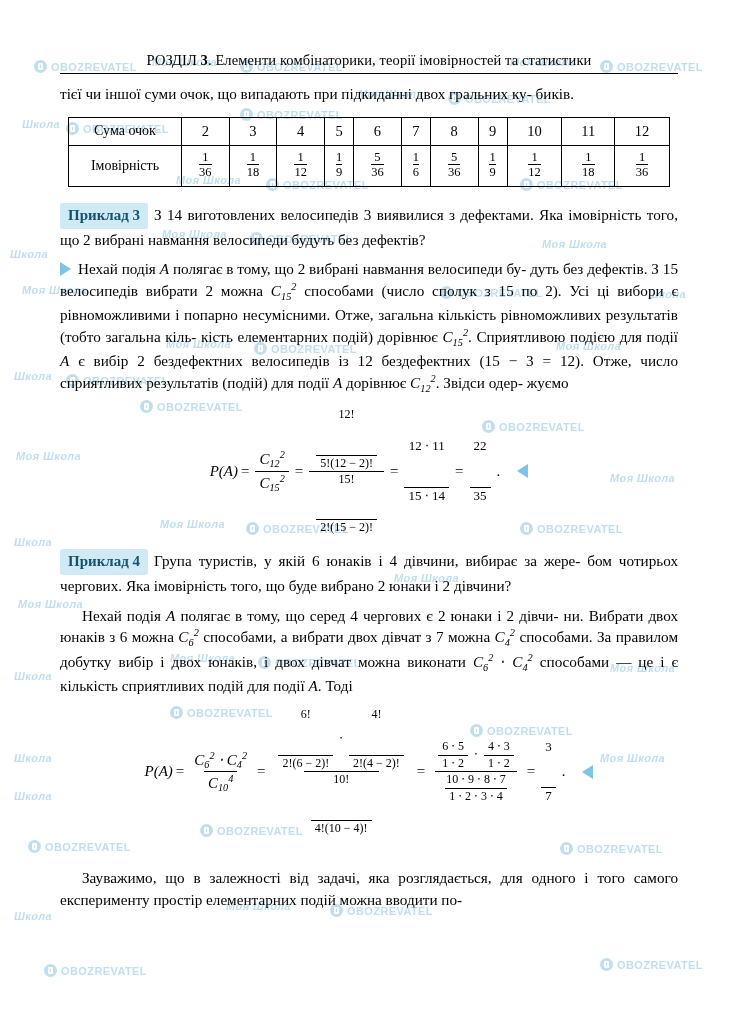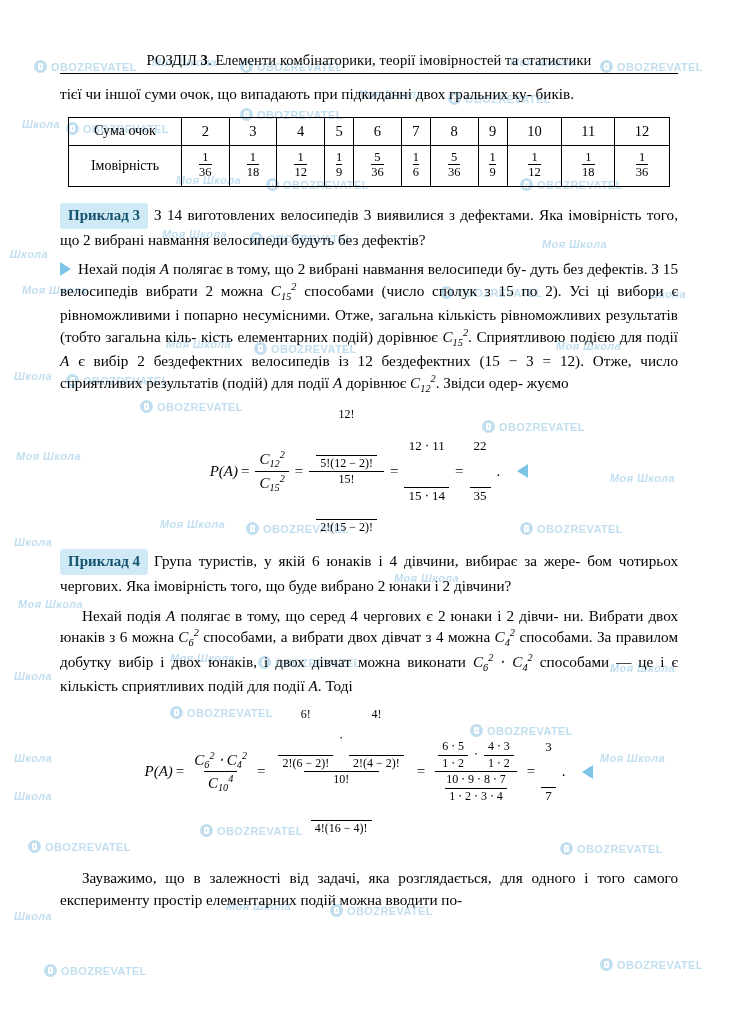--- a/index.html
+++ b/index.html
@@ -475,21 +475,21 @@
     </div>
 
     <div class="ex-block" style="margin-top:14px;">
       <div class="ex-first-line">
         <span class="ex-head">Приклад 4</span><span>Група туристів, у якій 6 юнаків і 4 дівчини, вибирає за жере- бом чотирьох чергових. Яка імовірність того, що буде вибрано 2 юнаки і 2 дівчини?</span>
       </div>
 
 
       <div class="ex-first-line" style="margin-top:8px; text-indent:22px;">
         <span>Нехай подія </span><span class="italic">A</span><span> полягає в тому, що  серед 4 чергових є 2 юнаки і 2 дівчи-</span>
-        <span>ни. Вибрати двох юнаків з 6 можна </span><span class="inline-math">C<span class="sub">6</span><span class="sup">2</span></span><span> способами, а вибрати двох дівчат з 4</span>
+        <span>ни. Вибрати двох юнаків з 6 можна </span><span class="inline-math">C<span class="sub">6</span><span class="sup">2</span></span><span> способами, а вибрати двох дівчат з 7</span>
         <span>можна </span><span class="inline-math">C<span class="sub">4</span><span class="sup">2</span></span><span> способами. За правилом добутку вибір і двох юнаків, і двох дівчат</span>
         <span>можна виконати </span><span class="inline-math">C<span class="sub">6</span><span class="sup">2</span></span><span> ⋅ </span><span class="inline-math">C<span class="sub">4</span><span class="sup">2</span></span><span> способами — це і є кількість сприятливих подій для</span>
         <span>події </span><span class="italic">A</span><span>. Тоді</span>
       </div>
 
       <div class="math-line">
         <span class="mrow">
           <span class="italic">P(A)</span>
           <span>=</span>
           <span class="fracv">
@@ -503,21 +503,21 @@
                   <span class="n xsmall">6!</span>
                   <span class="d xsmall">2!(6 − 2)!</span>
                 </span><span class="xsmall"> ⋅ </span><span class="fracv small">
                   <span class="n xsmall">4!</span>
                   <span class="d xsmall">2!(4 − 2)!</span>
                 </span>
             </span>
             <span class="d">
               <span class="fracv small">
                   <span class="n xsmall">10!</span>
-                  <span class="d xsmall">4!(16 − 4)!</span>
+                  <span class="d xsmall">4!(10 − 4)!</span>
                 </span>
             </span>
           </span>
           <span>=</span>
           <span class="fracv">
             <span class="n">
               <span class="fracv xsmall">
                   <span class="n">6 ⋅ 5</span>
                   <span class="d">1 ⋅ 2</span>
                 </span><span class="xsmall"> ⋅ </span><span class="fracv xsmall">

